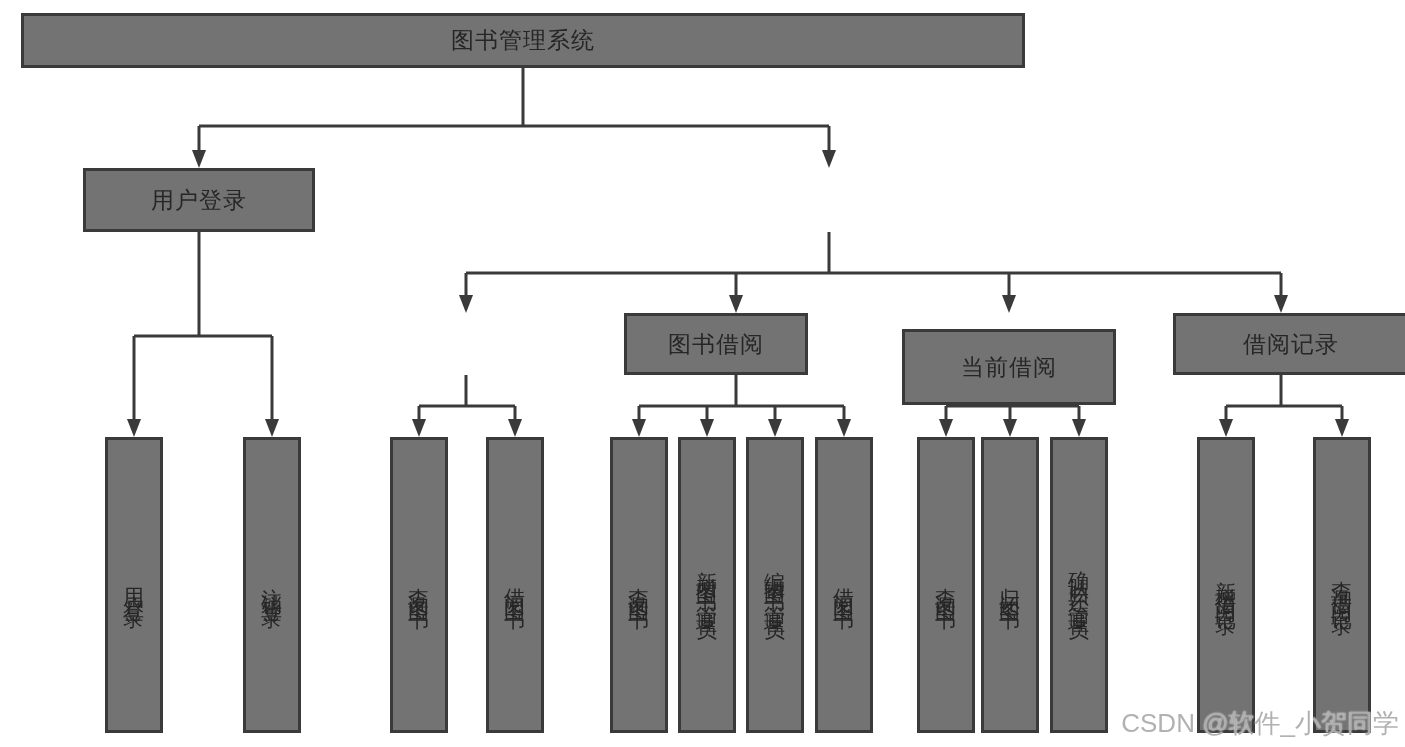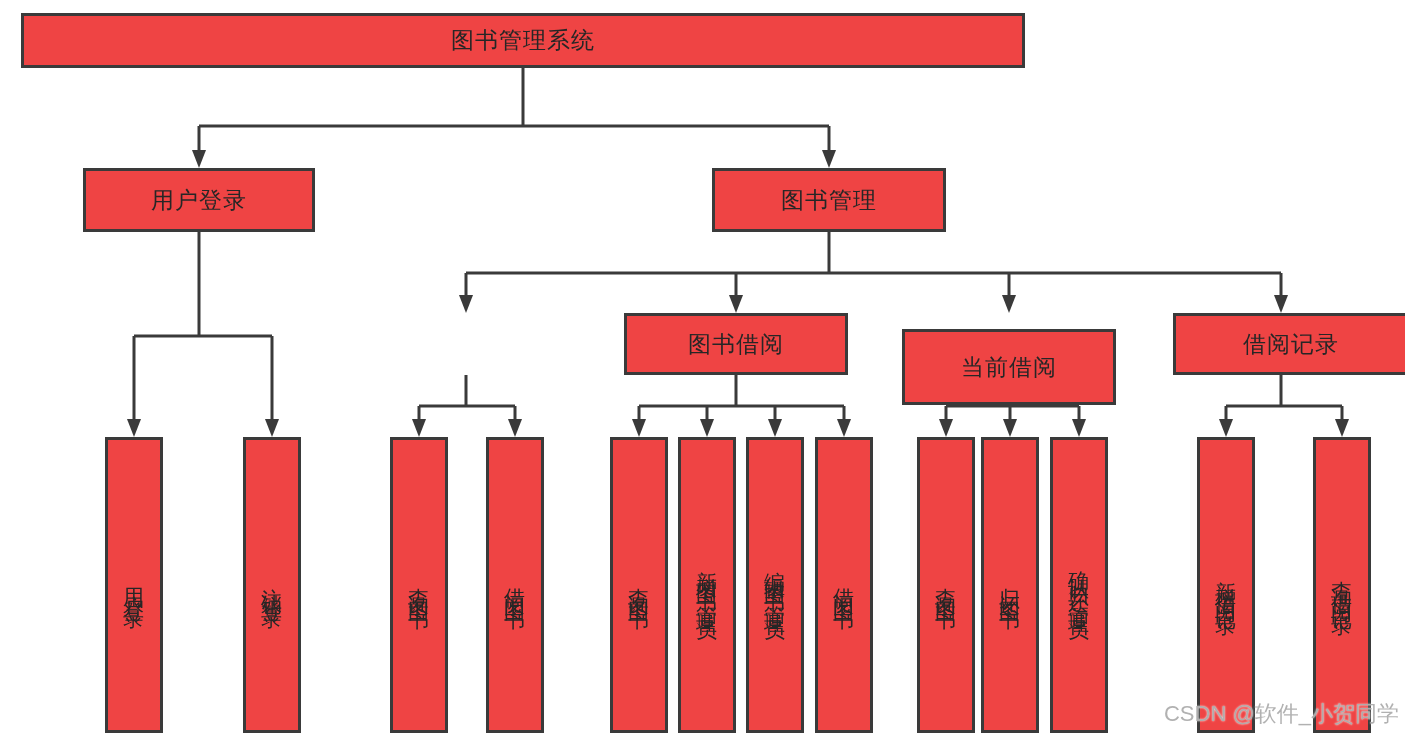--- a/index.html
+++ b/index.html
@@ -8,39 +8,39 @@
     background:#ffffff;
     font-family:"Liberation Sans","DejaVu Sans",sans-serif;
     overflow:hidden;
   }
   .stage{position:relative;width:1405px;height:747px;background:#fff;}
   svg.connectors{position:absolute;left:0;top:0;z-index:1;}
   .box{
     position:absolute;
     box-sizing:border-box;
     border:3px solid #3a3a3a;
-    background:#ef4444;
+    background:#737373;
     display:flex;align-items:center;justify-content:center;
     color:#262626;
     z-index:2;
     font-size:23px;
     letter-spacing:1px;
   }
   .vbox span{
     writing-mode:vertical-rl;
     font-size:21px;
     letter-spacing:7px;
     line-height:1;
     color:#262626;
   }
   .watermark{
     position:absolute;
-    right:6px;bottom:18px;
+    right:6px;bottom:6px;
     z-index:5;
-    font-size:22px;
+    font-size:26px;
     color:rgba(170,170,170,0.92);
     text-shadow:0 0 2px #ffffff;
     white-space:nowrap;
   }
 </style>
 </head>
 <body>
 
 <div class="stage">
 
@@ -80,23 +80,22 @@
       <polygon points="1003,419 1017,419 1010,437"></polygon>
       <polygon points="1072,419 1086,419 1079,437"></polygon>
       <polygon points="1219,419 1233,419 1226,437"></polygon>
       <polygon points="1335,419 1349,419 1342,437"></polygon>
     </g>
   </svg>
 
   <div class="box" style="left:21px;top:13px;width:1004px;height:55px">图书管理系统</div>
 
   <div class="box" style="left:83px;top:168px;width:232px;height:64px">用户登录</div>
-  <div class="box" style="left:712px;top:168px;width:234px;height:64px">图书管理</div>
 
-  <div class="box" style="left:624px;top:313px;width:224px;height:62px">图书借阅</div>
+  <div class="box" style="left:624px;top:313px;width:184px;height:62px">图书借阅</div>
   <div class="box" style="left:902px;top:329px;width:214px;height:76px">当前借阅</div>
   <div class="box" style="left:1173px;top:313px;width:236px;height:62px">借阅记录</div>
 
   <div class="box vbox" style="left:105px;top:437px;width:58px;height:296px">
     <span>用户登录</span>
     </div>
   <div class="box vbox" style="left:243px;top:437px;width:58px;height:296px">
     <span>注销登录</span>
     </div>
 

